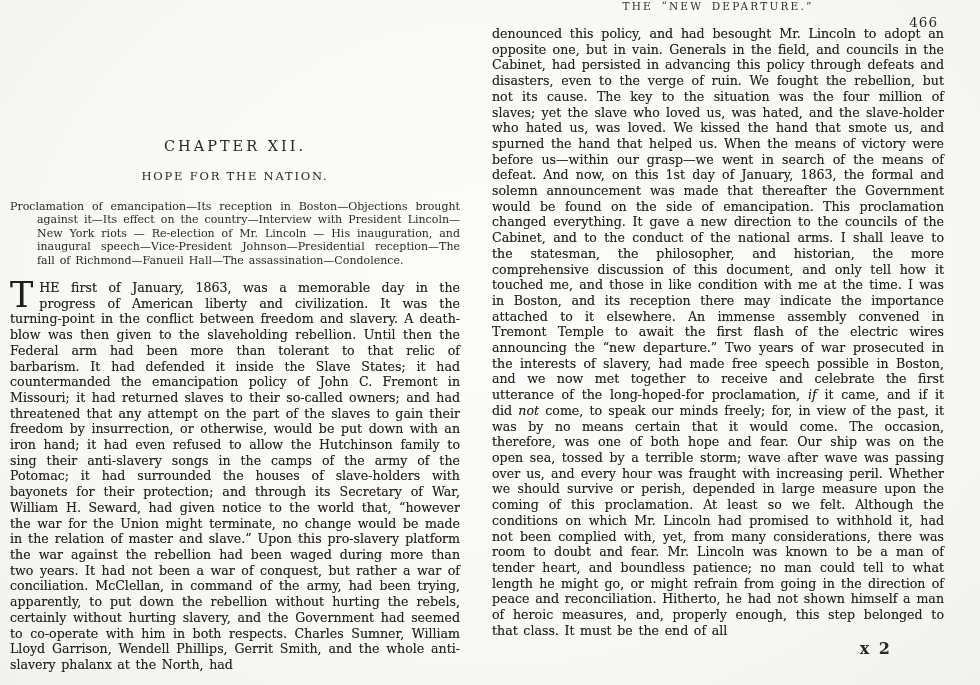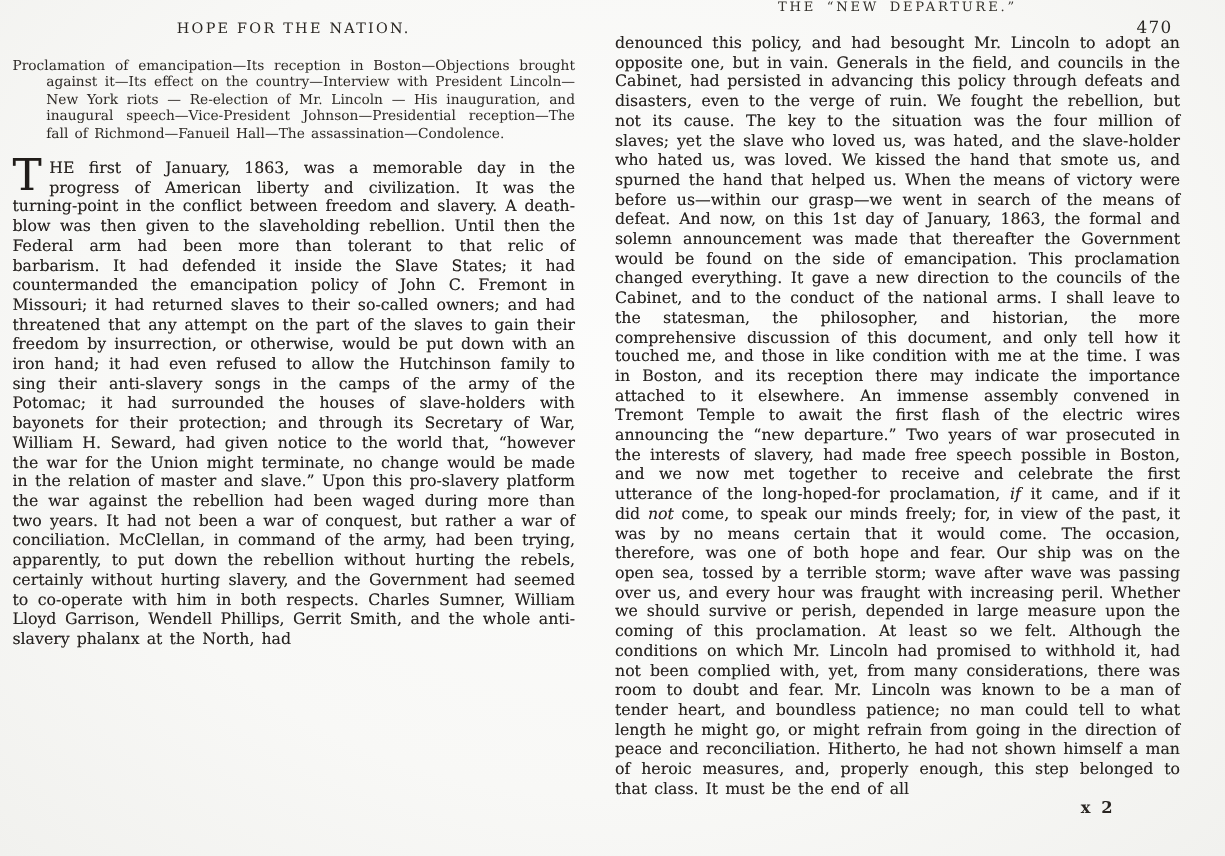--- a/index.html
+++ b/index.html
@@ -46,38 +46,39 @@
     font-size: 10.5px; letter-spacing: 2.2px; color: #33302b;
     word-spacing: 3px;
   }
   .running-page-number {
     position: absolute; right: 6px; top: 14px;
     font-size: 13.5px; letter-spacing: 1px; color: #2a2723;
   }
   .page-right .bodytext { margin-top: 14px; }
   .signature-mark {
     margin-top: 1px; text-align: right; padding-right: 52px;
-    font-size: 13px; font-weight: bold; letter-spacing: 2px;
+    font-size: 16px; font-weight: bold; letter-spacing: 2px;
     color: #2a2622;
   }
   i { }
 </style>
 </head>
 <body>
 
 <div class="spread">
 
   <section class="page page-left">
+    <h1 class="chapter">CHAPTER XII.</h1>
     <h2 class="section">HOPE FOR THE NATION.</h2>
     <p class="synopsis">Proclamation of emancipation—Its reception in Boston—Objections brought against it—Its effect on the country—Interview with President Lincoln—New York riots — Re-election of Mr. Lincoln — His inauguration, and inaugural speech—Vice-President Johnson—Presidential reception—The fall of Richmond—Fanueil Hall—The assassination—Condolence.</p>
     <p class="bodytext"><span class="dropcap">T</span><span>HE first of January, 1863, was a memorable day in the progress of American liberty and civilization.  It was the turning-point in the conflict between freedom and slavery.  A death-blow was then given to the slaveholding rebellion.  Until then the Federal arm had been more than tolerant to that relic of barbarism.  It had defended it inside the Slave States; it had countermanded the emancipation policy of John C. Fremont in Missouri; it had returned slaves to their so-called owners; and had threatened that any attempt on the part of the slaves to gain their freedom by insurrection, or otherwise, would be put down with an iron hand; it had even refused to allow the Hutchinson family to sing their anti-slavery songs in the camps of the army of the Potomac; it had surrounded the houses of slave-holders with bayonets for their protection; and through its Secretary of War, William H. Seward, had given notice to the world that, “however the war for the Union might terminate, no change would be made in the relation of master and slave.”  Upon this pro-slavery platform the war against the rebellion had been waged during more than two years.  It had not been a war of conquest, but rather a war of conciliation.  McClellan, in command of the army, had been trying, apparently, to put down the rebellion without hurting the rebels, certainly without hurting slavery, and the Government had seemed to co-operate with him in both respects. Charles Sumner, William Lloyd Garrison, Wendell Phillips, Gerrit Smith, and the whole anti-slavery phalanx at the North, had</span></p>
   </section>
 
   <section class="page page-right">
     <header class="running-header">
       <span>THE “NEW DEPARTURE.”</span>
-      <span class="running-page-number">470</span>
+      <span class="running-page-number">466</span>
     </header>
     <p class="bodytext">denounced this policy, and had besought Mr. Lincoln to adopt an opposite one, but in vain.  Generals in the field, and councils in the Cabinet, had persisted in advancing this policy through defeats and disasters, even to the verge of ruin.  We fought the rebellion, but not its cause.  The key to the situation was the four million of slaves; yet the slave who loved us, was hated, and the slave-holder who hated us, was loved.  We kissed the hand that smote us, and spurned the hand that helped us.  When the means of victory were before us—within our grasp—we went in search of the means of defeat.  And now, on this 1st day of January, 1863, the formal and solemn announcement was made that thereafter the Government would be found on the side of emancipation.  This proclamation changed everything.  It gave a new direction to the councils of the Cabinet, and to the conduct of the national arms. I shall leave to the statesman, the philosopher, and historian, the more comprehensive discussion of this document, and only tell how it touched me, and those in like condition with me at the time.  I was in Boston, and its reception there may indicate the importance attached to it elsewhere.  An immense assembly convened in Tremont Temple to await the first flash of the electric wires announcing the “new departure.”  Two years of war prosecuted in the interests of slavery, had made free speech possible in Boston, and we now met together to receive and celebrate the first utterance of the long-hoped-for proclamation, <i>if</i> it came, and if it did <i>not</i> come, to speak our minds freely; for, in view of the past, it was by no means certain that it would come. The occasion, therefore, was one of both hope and fear.  Our ship was on the open sea, tossed by a terrible storm; wave after wave was passing over us, and every hour was fraught with increasing peril.  Whether we should survive or perish, depended in large measure upon the coming of this proclamation.  At least so we felt.  Although the conditions on which Mr. Lincoln had promised to withhold it, had not been complied with, yet, from many considerations, there was room to doubt and fear.  Mr. Lincoln was known to be a man of tender heart, and boundless patience; no man could tell to what length he might go, or might refrain from going in the direction of peace and reconciliation.  Hitherto, he had not shown himself a man of heroic measures, and, properly enough, this step belonged to that class.  It must be the end of all</p>
     <div class="signature-mark">x 2</div>
   </section>
 
 </div>
 
 </body></html>

